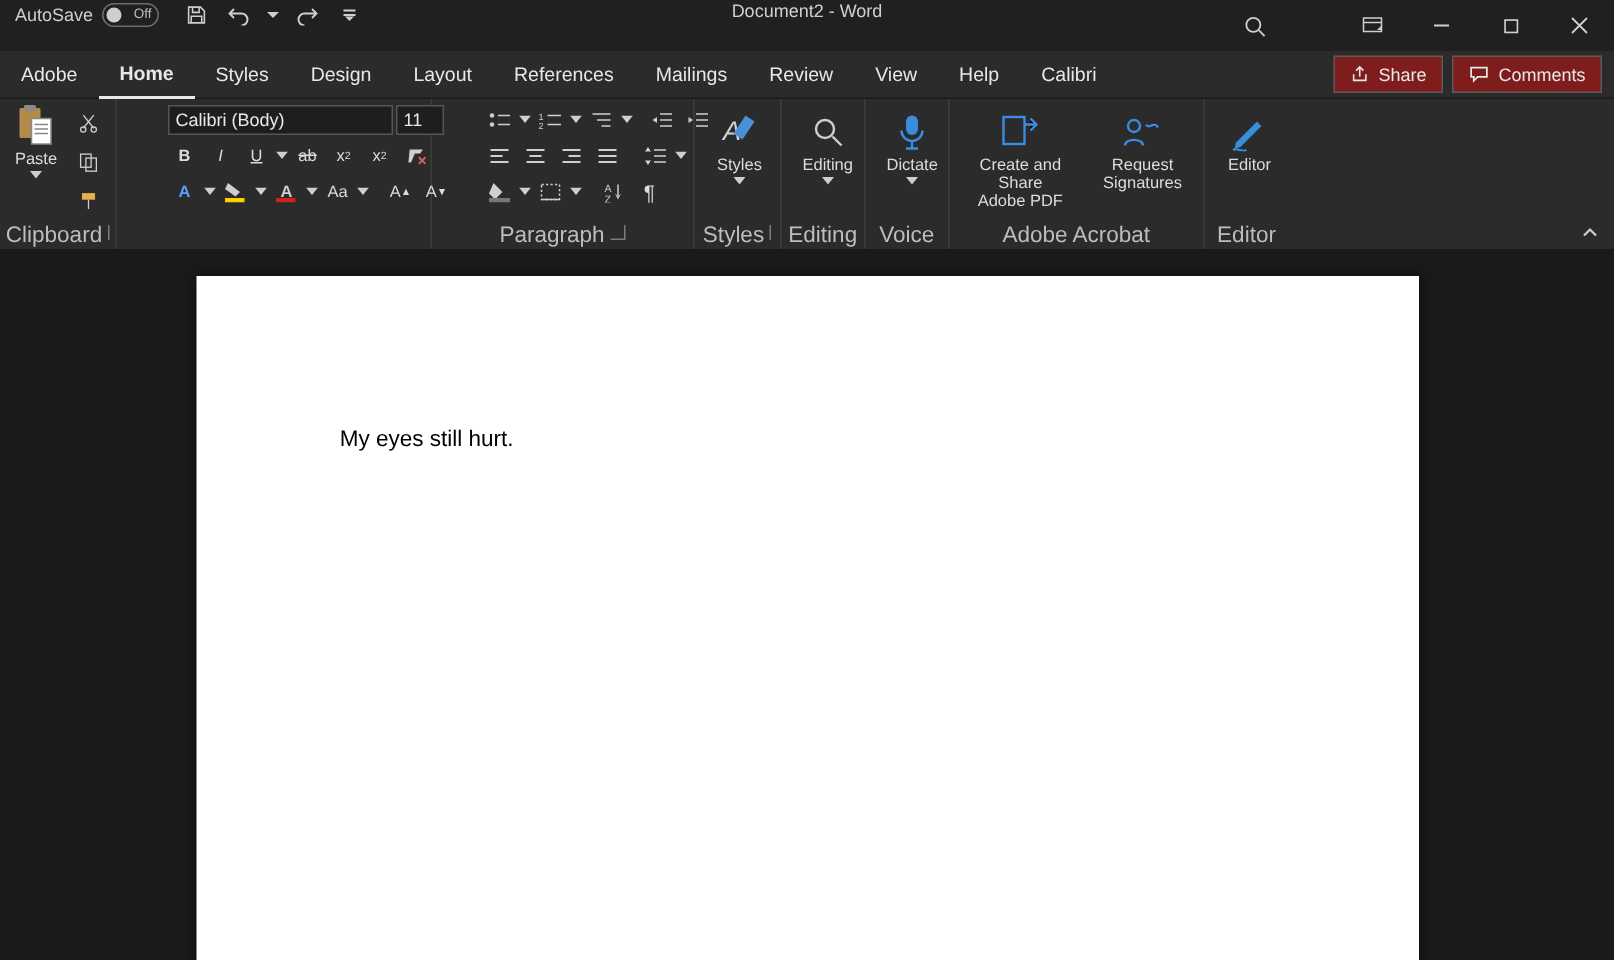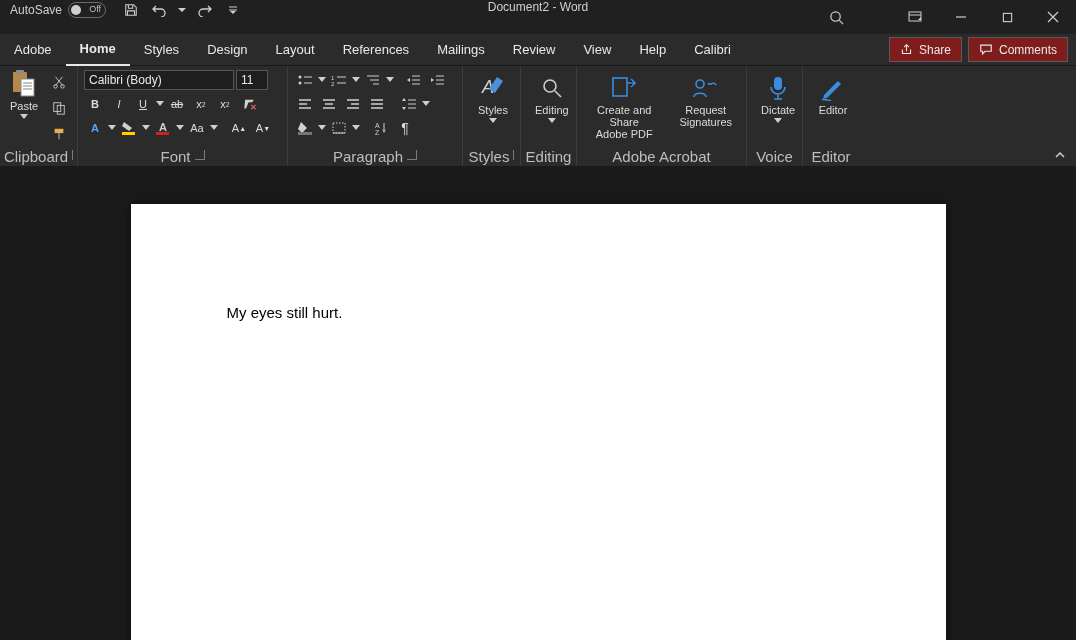--- a/index.html
+++ b/index.html
@@ -43,21 +43,21 @@
     position:relative;
   }
   .group {
     display:flex; flex-direction:column; justify-content:space-between; border-right:1px solid #3c3c3c; padding:4px 6px 2px;
   }
   .group .body { display:flex; align-items:flex-start; gap:6px; flex:1; }
   .group .label { text-align:center; font-size:15px; color:#bdbdbd; height:16px; display:flex; align-items:center; justify-content:center; gap:4px; }
   .group .launcher { width:10px; height:10px; border:1px solid #7a7a7a; border-top:none; border-left:none; transform:translateY(-1px); cursor:pointer; }
   .smallbtn { width:22px; height:20px; display:flex; align-items:center; justify-content:center; cursor:pointer; border-radius:2px; }
   .dd { width:8px; height:20px; display:flex; align-items:center; justify-content:center; cursor:pointer; }
-  .row { display:flex; align-items:center; gap:2px; }
+  .row { display:flex; align-items:center; gap:2px;margin-left:28px; }
   .col { display:flex; flex-direction:column; gap:3px; }
 
   .bigbtn { display:flex; flex-direction:column; align-items:center; justify-content:center; padding:4px 8px; cursor:pointer; gap:2px; }
   .bigbtn .icon { width:32px; height:28px; display:flex; align-items:center; justify-content:center; }
   .bigbtn .txt { font-size:11px; line-height:12px; text-align:center; }
 
   .fontname {
     height:20px; width:150px; background:#1e1e1e; border:1px solid #555; color:#e8e8e8; font-size:12px;
     padding:0 4px;
   }
@@ -67,21 +67,21 @@
   }
   select.fontname, select.fontsize { appearance:none; }
 
   .collapse-caret { position:absolute; right:10px; bottom:6px; cursor:pointer; }
 
   svg { display:block; }
 
   
   .docarea {
     position:absolute; top:166px; left:0; right:0; bottom:0; background:#1a1a1a; overflow:auto;
-    display:flex; justify-content:center; padding-top:18px;margin-top:20px;
+    display:flex; justify-content:center; padding-top:18px;
   }
   .page {
     width:815px; min-height:1056px; background:#fff; box-shadow:0 0 8px rgba(0,0,0,0.6);
     padding:100px 96px; color:#000; font-family:Calibri, Arial, sans-serif; font-size:15px;
   }
 </style>
 </head>
 <body>
 
 <div class="titlebar">
@@ -301,24 +301,20 @@
         <span class="dd">
             <svg width="8" height="6">
               <path fill="#cfcfcf" d="M0 0h8L4 5z"></path>
             </svg>
           </span>
         <span style="width:6px"></span>
         <span class="smallbtn">A<sup style="font-size:7px">▲</sup></span>
         <span class="smallbtn">A<sup style="font-size:7px">▼</sup></span>
       </div>
     </div>
-    <div class="label">
-        <span>Font</span>
-        <span class="launcher"></span>
-      </div>
   </div>
 
   <div class="group" style="width:175px">
     <div class="body col" style="gap:4px">
       <div class="row">
         <span class="smallbtn">
             <svg width="16" height="12">
               <circle cx="3" cy="3" r="1.5" fill="#cfcfcf"></circle>
               <circle cx="3" cy="9" r="1.5" fill="#cfcfcf"></circle>
               <path stroke="#cfcfcf" d="M7 3h8M7 9h8"></path>
@@ -476,20 +472,40 @@
         <svg width="8" height="6">
             <path fill="#cfcfcf" d="M0 0h8L4 5z"></path>
           </svg>
       </div>
     </div>
     <div class="label">
         <span>Editing</span>
       </div>
   </div>
 
+  <div class="group" style="width:56px">
+    <div class="body">
+      <div class="bigbtn">
+        <div class="icon">
+          <svg width="22" height="26" viewBox="0 0 22 26">
+              <rect x="7" y="2" width="8" height="13" rx="4" fill="#3a8dde"></rect>
+              <path fill="none" stroke="#3a8dde" stroke-width="1.6" d="M4 12a7 7 0 0 0 14 0M11 19v5M7 24h8"></path>
+            </svg>
+        </div>
+        <div class="txt">Dictate</div>
+        <svg width="8" height="6">
+            <path fill="#cfcfcf" d="M0 0h8L4 5z"></path>
+          </svg>
+      </div>
+    </div>
+    <div class="label">
+        <span>Voice</span>
+      </div>
+  </div>
+
   <div class="group" style="width:170px">
     <div class="body" style="justify-content:center;width:100%">
       <div class="bigbtn">
         <div class="icon">
           <svg width="30" height="26" viewBox="0 0 30 26">
               <rect x="4" y="3" width="14" height="18" fill="none" stroke="#3a8dde" stroke-width="1.6"></rect>
               <path stroke="#3a8dde" stroke-width="1.6" d="M18 8h8M22 4l4 4-4 4"></path>
             </svg>
         </div>
         <div class="txt"><span>Create and Share</span><br><span>Adobe PDF</span></div>
@@ -500,40 +516,20 @@
               <circle cx="9" cy="9" r="4" fill="none" stroke="#3a8dde" stroke-width="1.6"></circle>
               <path fill="none" stroke="#3a8dde" stroke-width="1.6" d="M3 22c0-5 12-5 12 0"></path>
               <path stroke="#3a8dde" stroke-width="1.6" d="M17 8c2 4 5-3 8 2"></path>
             </svg>
         </div>
         <div class="txt"><span>Request</span><br><span>Signatures</span></div>
       </div>
     </div>
     <div class="label">
         <span>Adobe Acrobat</span>
-      </div>
-  </div>
-
-  <div class="group" style="width:56px">
-    <div class="body">
-      <div class="bigbtn">
-        <div class="icon">
-          <svg width="22" height="26" viewBox="0 0 22 26">
-              <rect x="7" y="2" width="8" height="13" rx="4" fill="#3a8dde"></rect>
-              <path fill="none" stroke="#3a8dde" stroke-width="1.6" d="M4 12a7 7 0 0 0 14 0M11 19v5M7 24h8"></path>
-            </svg>
-        </div>
-        <div class="txt">Dictate</div>
-        <svg width="8" height="6">
-            <path fill="#cfcfcf" d="M0 0h8L4 5z"></path>
-          </svg>
-      </div>
-    </div>
-    <div class="label">
-        <span>Voice</span>
       </div>
   </div>
 
   <div class="group" style="width:56px;border-right:none">
     <div class="body">
       <div class="bigbtn">
         <div class="icon">
           <svg width="26" height="26" viewBox="0 0 26 26">
               <path fill="#3a8dde" d="M4 20L18 6l3 3L7 23l-4 1z"></path>
               <path stroke="#3a8dde" stroke-width="1.5" d="M2 25c3-2 6 2 9 0"></path>

